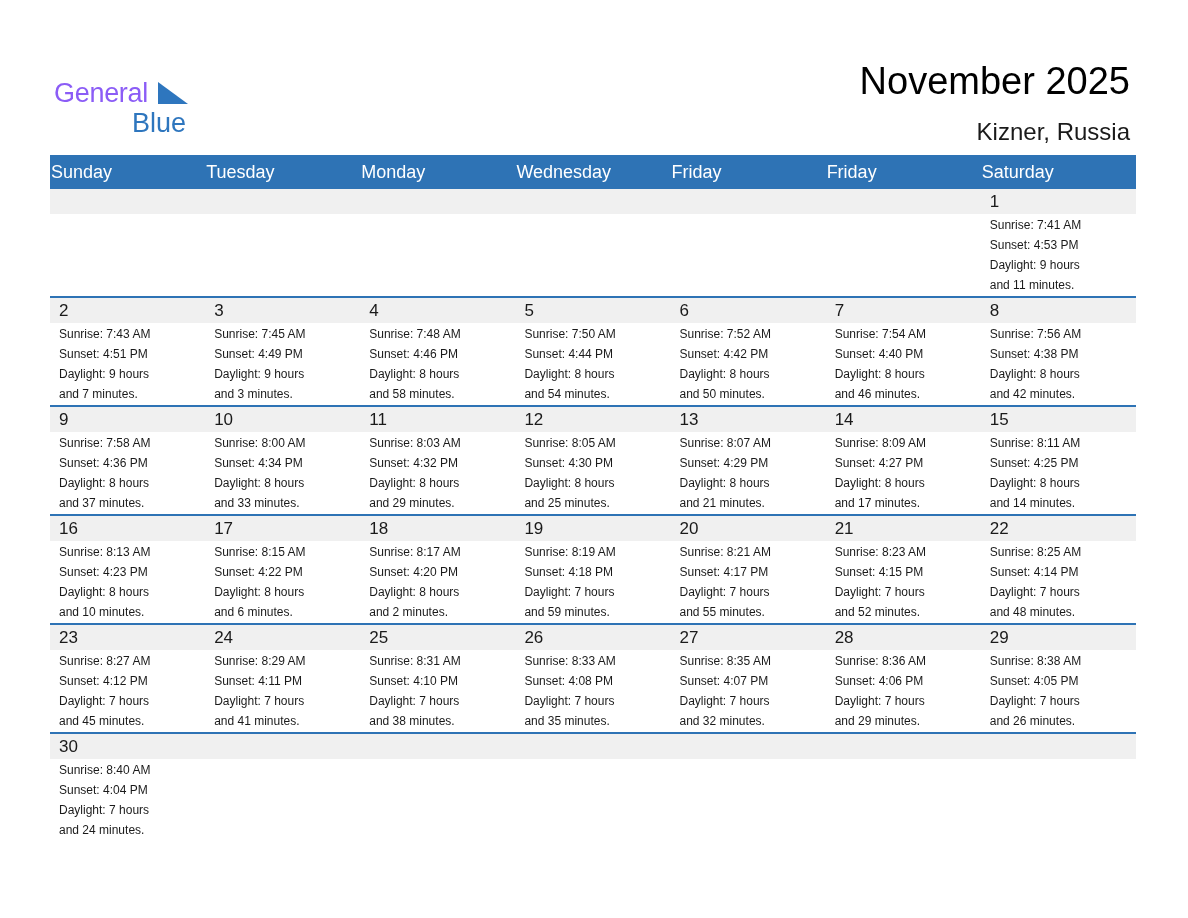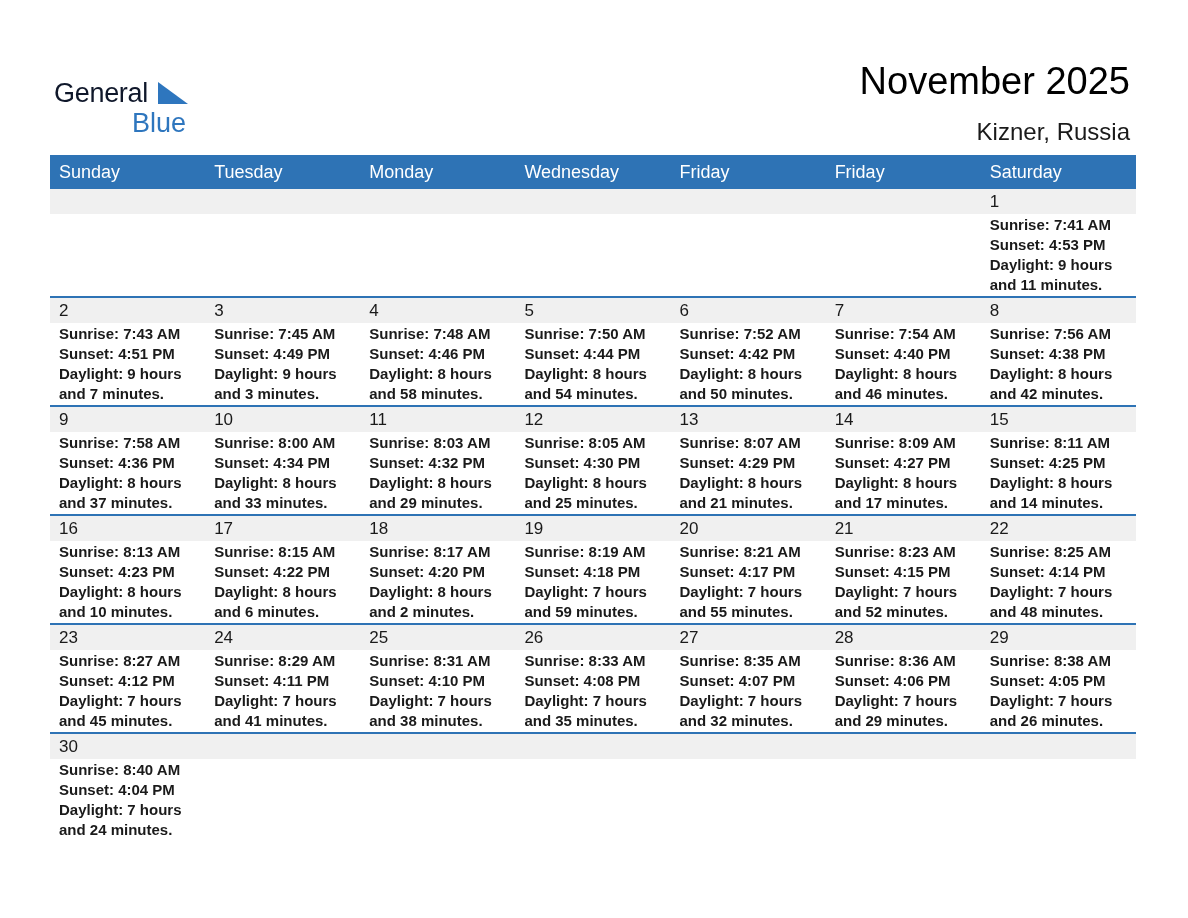--- a/index.html
+++ b/index.html
@@ -1,31 +1,31 @@
 <!DOCTYPE html>
 <html><head>
 <meta charset="utf-8">
 <style>
   html, body { margin: 0; padding: 0; background: #ffffff; }
   body { width: 1188px; height: 918px; position: relative; font-family: "Liberation Sans", sans-serif; color: #1a1a1a; overflow: hidden; }
   .logo { position: absolute; left: 54px; top: 78px; width: 140px; height: 52px; }
-  .logo-general { position: absolute; left: 0; top: 0; font-size: 27px; color: #0f172a; letter-spacing: -0.3px; line-height: 30px; }
+  .logo-general { position: absolute; left: 0; top: 0; font-size: 27px; color: #8b5cf6; letter-spacing: -0.3px; line-height: 30px; }
   .logo-blue { position: absolute; left: 78px; top: 24px; font-size: 27px; color: #2e76be; line-height: 30px; margin-top: 6px; }
   .logo-tri { position: absolute; left: 104px; top: 4px; width: 0; height: 0; border-left: 30px solid transparent; border-bottom: 22px solid #2e76be; transform: scaleX(-1); }
   .title { position: absolute; right: 58px; top: 58px; font-size: 38px; color: #000000; line-height: 46px; }
   .subtitle { position: absolute; right: 58px; top: 117px; font-size: 24px; color: #1a1a1a; line-height: 30px; }
   .cal { position: absolute; left: 50px; top: 155px; width: 1086px; }
   .head { display: flex; background: #2e73b5; height: 34px; }
-  .head .hcell { width: 155.14px; box-sizing: border-box; padding-left: 9px; color: #ffffff; font-size: 18px; line-height: 34px; }
+  .head .hcell { width: 155.14px; box-sizing: border-box; padding-left: 1px; color: #ffffff; font-size: 18px; line-height: 34px; }
   .week { display: flex; position: relative; }
   .week.bordered { border-top: 2px solid #2e73b5; }
   .week .band { position: absolute; left: 0; right: 0; top: 0; height: 25px; background: #f0f0f0; z-index: 0; }
   .cell { width: 155.14px; box-sizing: border-box; padding-left: 9px; position: relative; z-index: 1; height: 107px; }
   .daynum { font-size: 17px; line-height: 25px; height: 25px; }
-  .info { font-size: 15px; line-height: 20px; margin-top: 1px; font-weight: bold; }
+  .info { font-size: 12px; line-height: 20px; margin-top: 1px; }
 </style>
 </head>
 <body>
 
 <div class="logo">
   <span class="logo-general">General</span>
   <span class="logo-tri"></span>
   <span class="logo-blue">Blue</span>
 </div>
 

